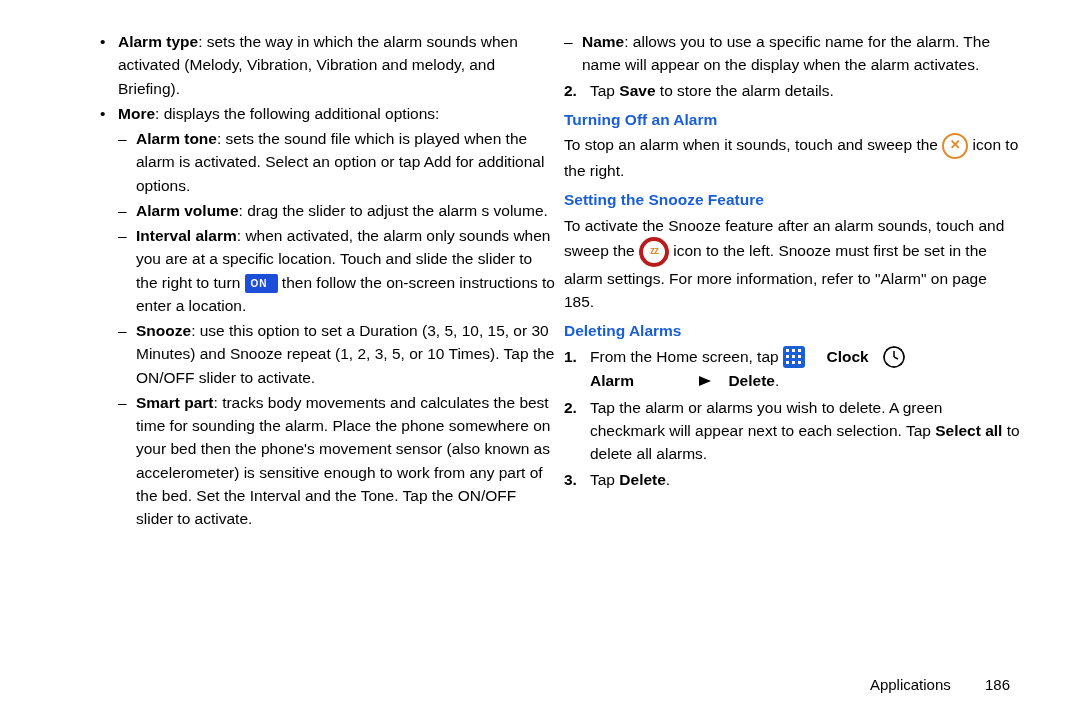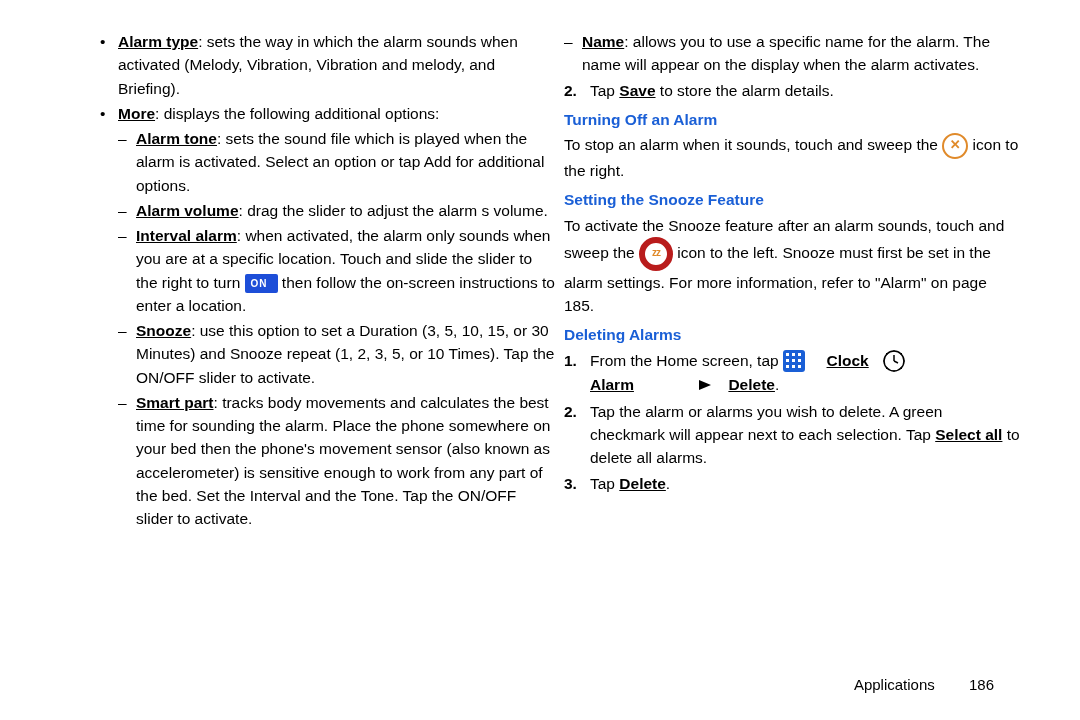--- a/index.html
+++ b/index.html
@@ -42,21 +42,21 @@
   }
   .num {
     width: 26px;
     flex-shrink: 0;
     font-weight: bold;
   }
   .sub {
     margin-left: 18px;
   }
   .txt { flex: 1; }
-  b { font-weight: bold; text-decoration: underline; }
+  b { font-weight: bold; }
   .heading {
     color: #1a5fd6;
     font-weight: bold;
     margin-top: 6px;
     margin-bottom: 2px;
     font-size: 15.5px;
   }
   .on-toggle {
     display: inline-block;
     background: #1d4ed8;
@@ -78,21 +78,21 @@
     line-height: 20px;
     font-size: 13px;
     color: #e08a2a;
     font-weight: bold;
     vertical-align: middle;
   }
   .zz-icon {
     display: inline-block;
     width: 22px;
     height: 22px;
-    border: 6px solid #b91c1c;
+    border: 4px solid #b91c1c;
     border-radius: 50%;
     text-align: center;
     line-height: 20px;
     font-size: 10px;
     color: #e08a2a;
     font-weight: bold;
     vertical-align: middle;
     letter-spacing: -1px;
   }
   .apps-icon {
@@ -109,21 +109,21 @@
     height: 24px;
     vertical-align: middle;
   }
   .arrow-icon {
     display: inline-block;
     vertical-align: middle;
   }
   .footer {
     position: absolute;
     bottom: 24px;
-    right: 86px;
+    right: 70px;
     font-size: 15px;
   }
   .footer .pnum { margin-left: 30px; }
   .quoted { }
 </style>
 </head>
 <body>
 
 <div class="page">
 

